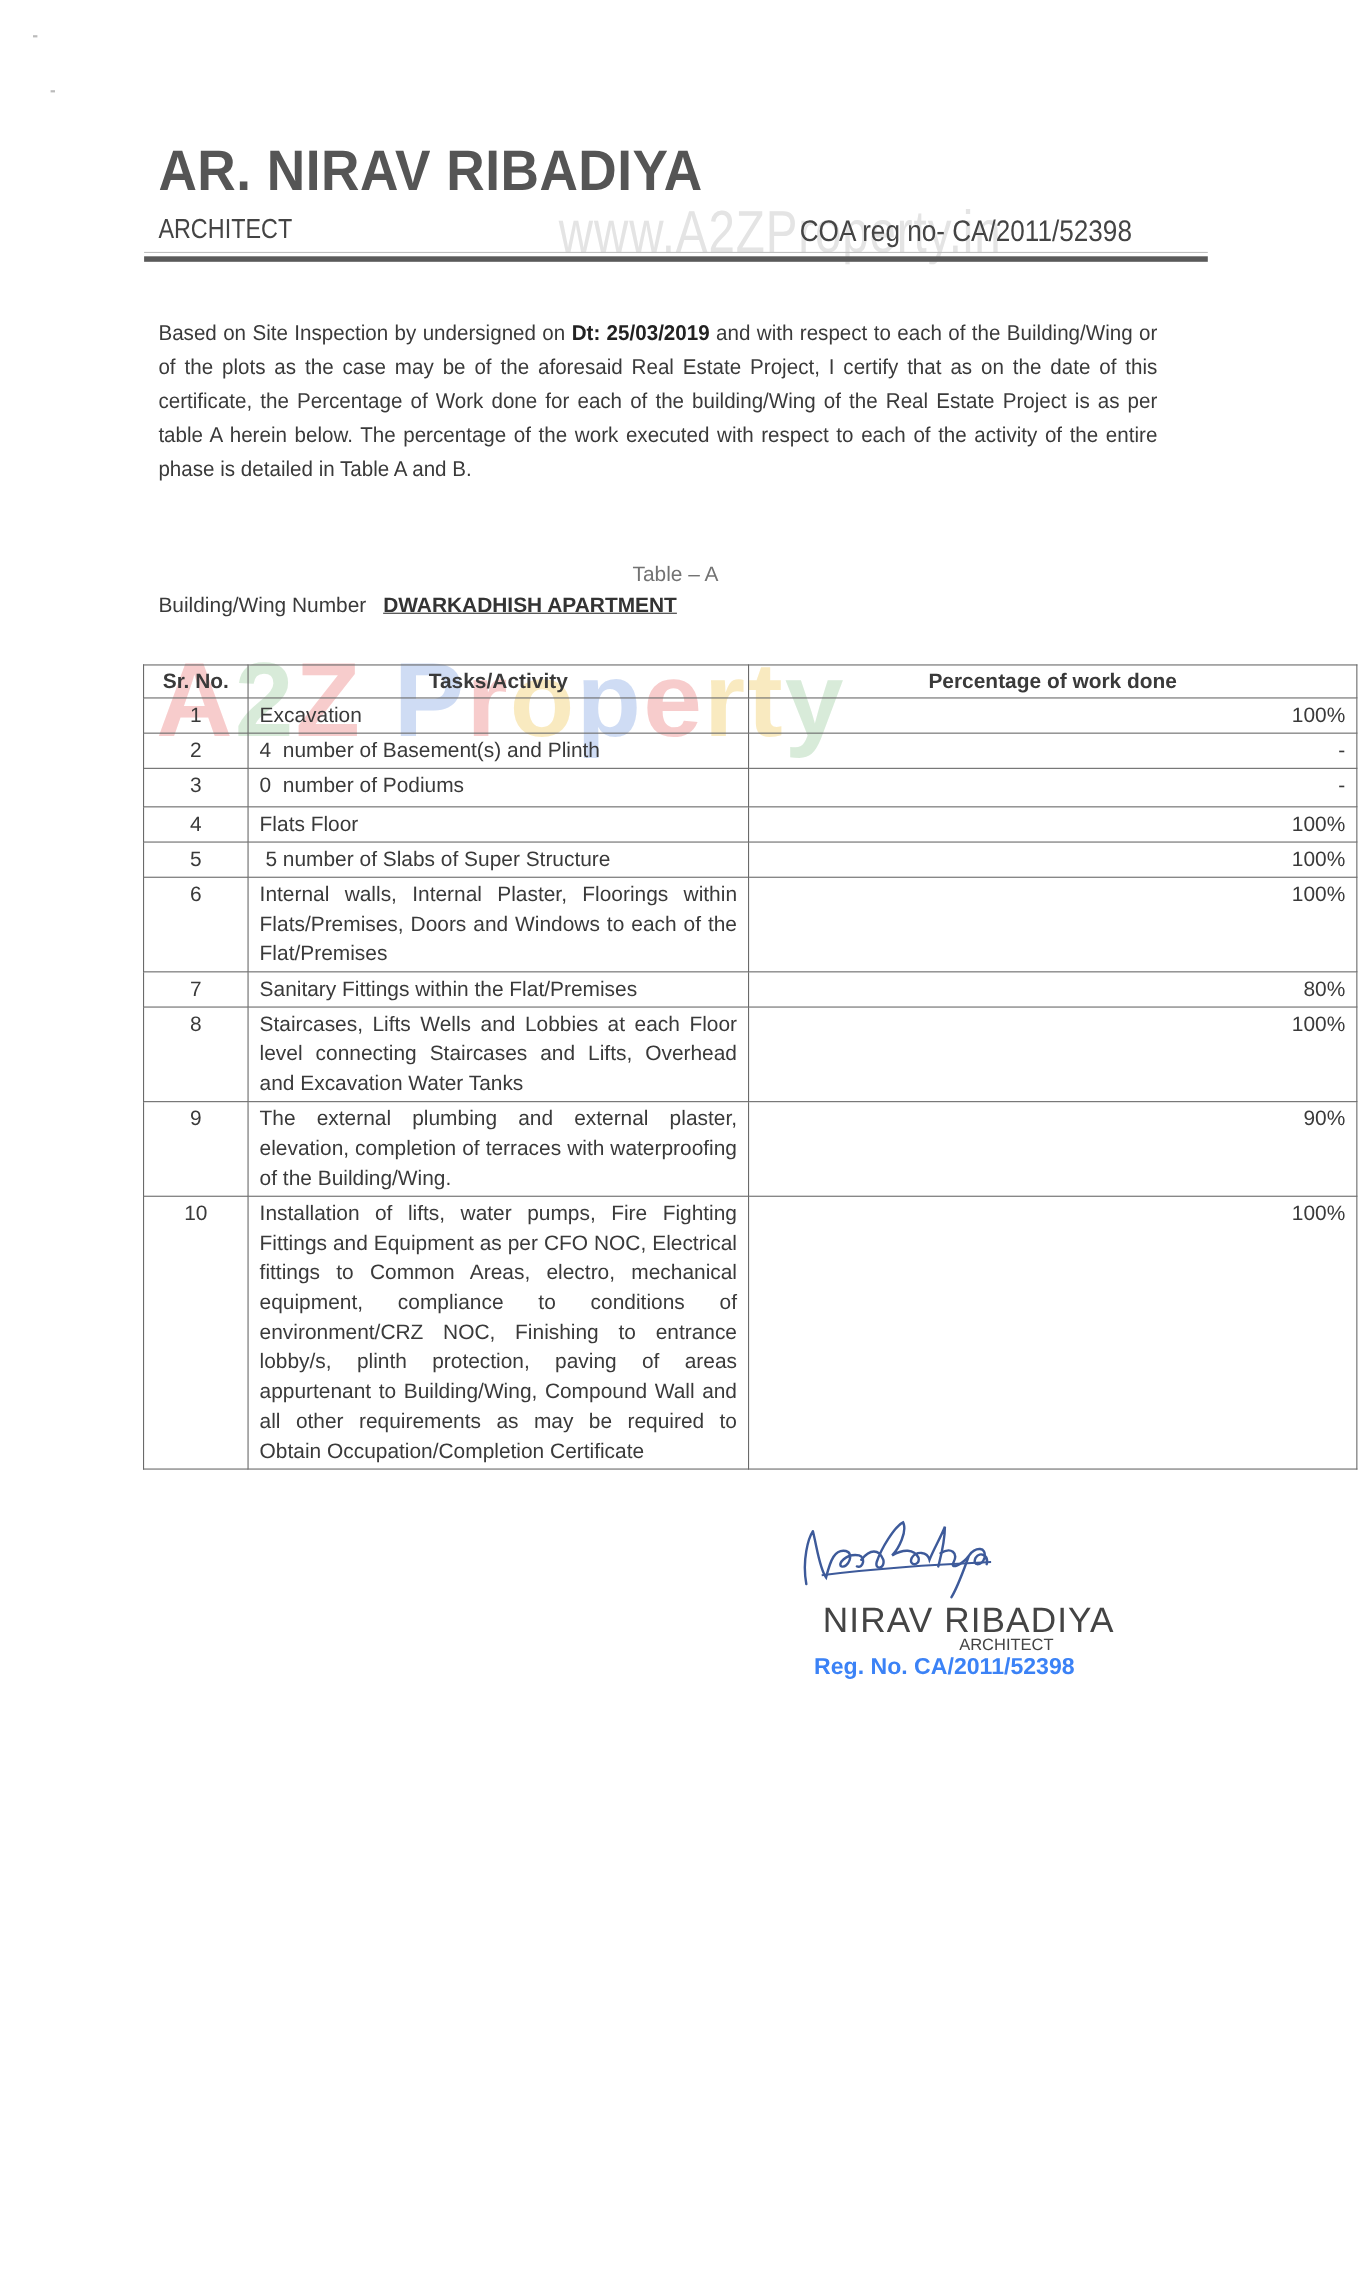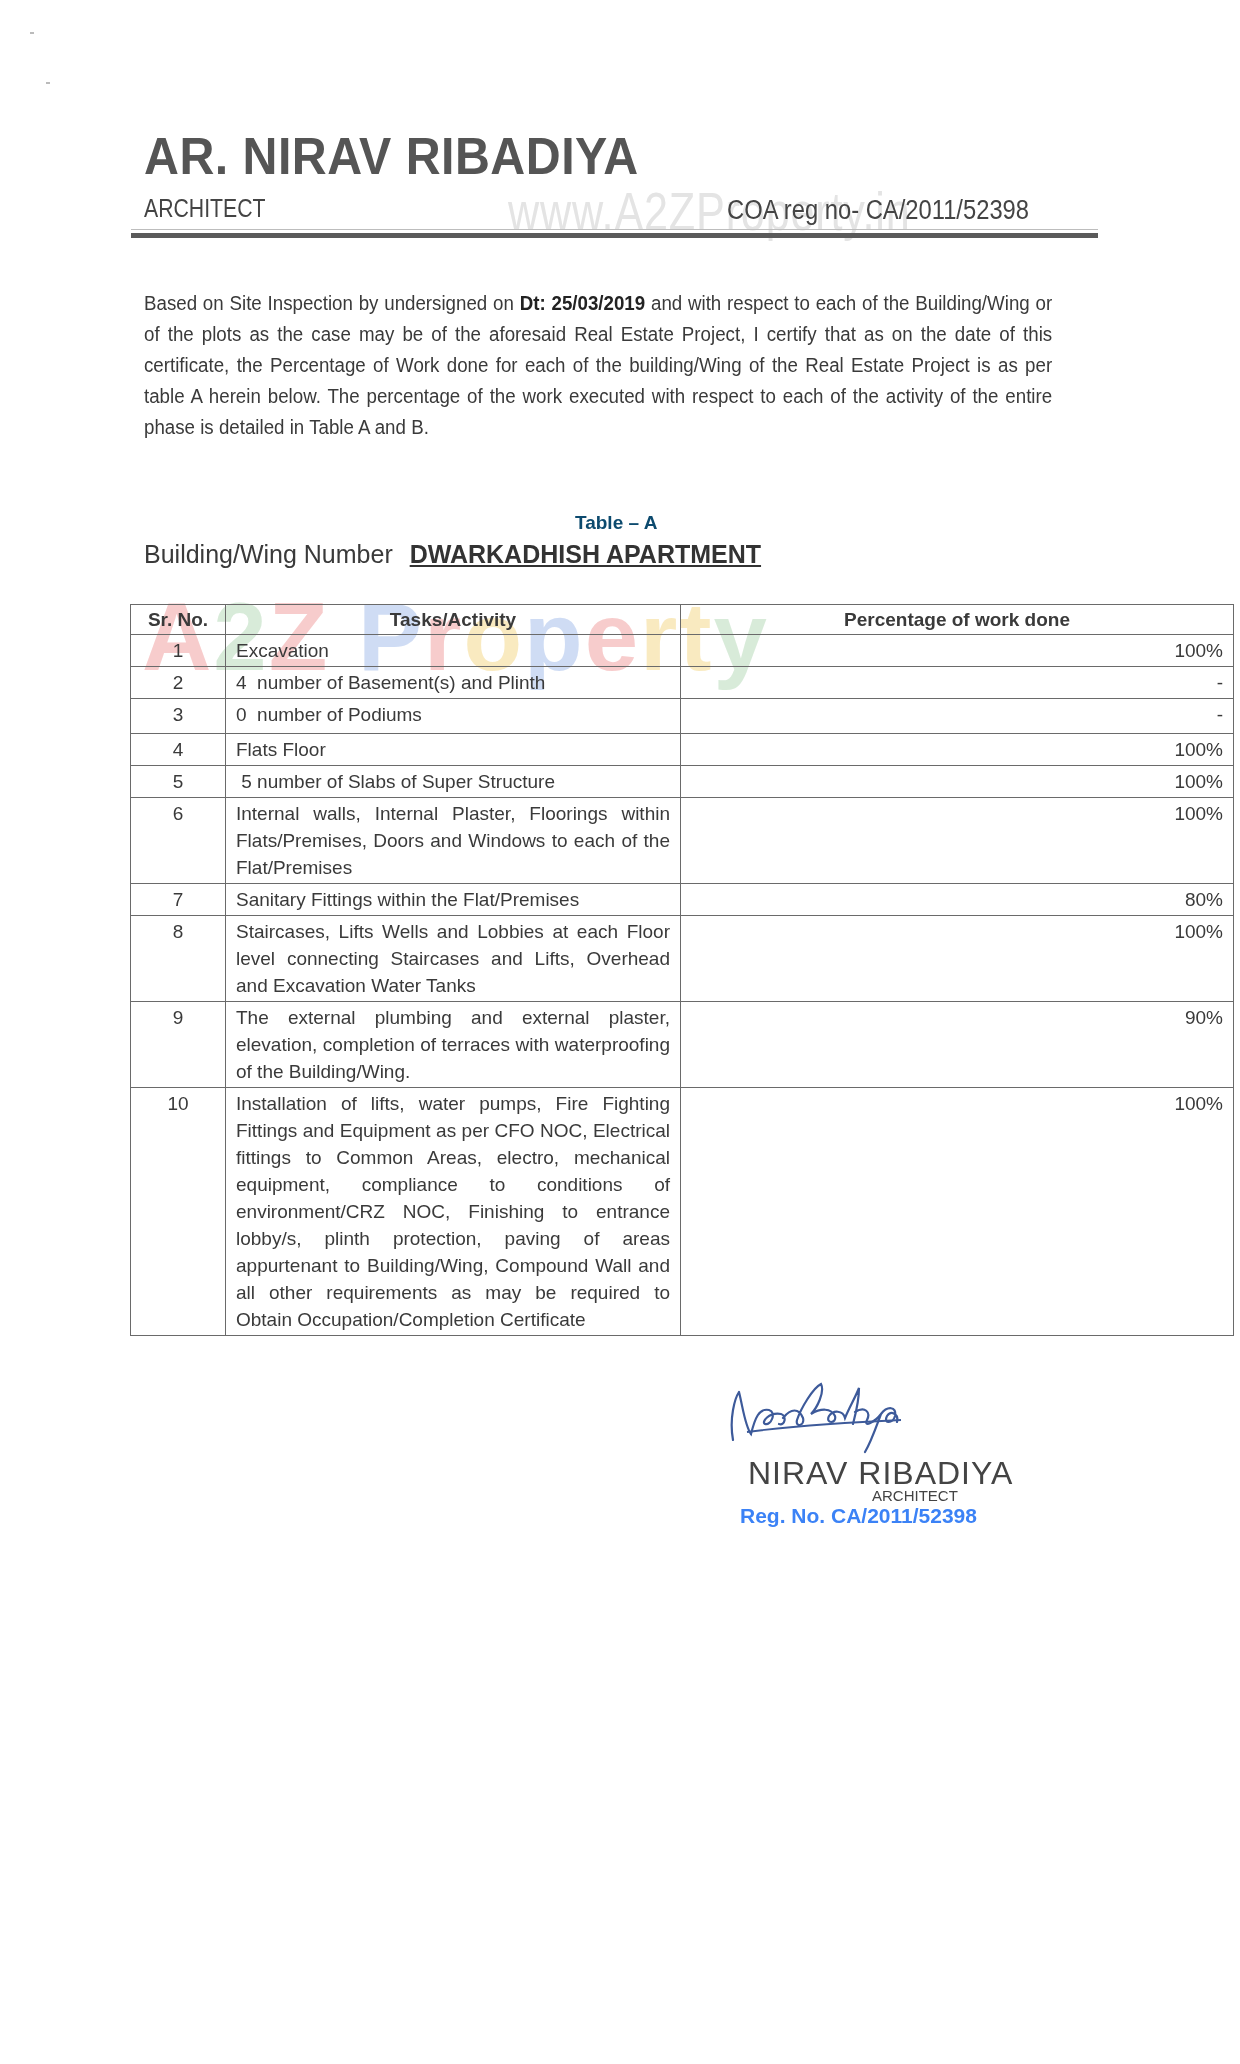--- a/index.html
+++ b/index.html
@@ -9,22 +9,22 @@
   .title { left:144px; top:126px; font-size:52px; font-weight:bold; color:#555555;
            letter-spacing:0.5px; font-family:"Liberation Sans", sans-serif; transform:scaleX(0.93); transform-origin:left top; }
   .subtitle { left:144px; top:194px; font-size:25px; color:#444; transform:scaleX(0.85); transform-origin:left top; }
   .coa { left:727px; top:195px; font-size:27px; color:#444; transform:scaleX(0.88); transform-origin:left top; }
   .url-wm { left:508px; top:180px; font-size:54px; color:#e4e4e4; letter-spacing:1px; transform:scaleX(0.8); transform-origin:left top; z-index:0; }
   .rule { left:131px; top:233px; width:967px; height:5px; background:#5a5a5a; }
   .rule2 { left:131px; top:229px; width:967px; height:1px; background:#bdbdbd; }
   .para { left:144px; top:288px; width:946px; font-size:19.5px; line-height:31px; color:#3a3a3a;
           text-align:justify; transform:scaleX(0.96); transform-origin:left top; }
   .para b { font-weight:bold; color:#222; }
-  .tbl-title { left:575px; top:512px; font-size:19px; font-weight:bold; color:#0c4a6e; }
-  .bldg { left:144px; top:540px; font-size:25px; color:#3a3a3a; }
+  .tbl-title { left:575px; top:512px; font-size:19px; font-weight:normal; color:#737373; }
+  .bldg { left:144px; top:540px; font-size:19px; color:#3a3a3a; }
   .bldg .val { font-weight:bold; text-decoration:underline; margin-left:10px; color:#333; }
   table.work { position:absolute; left:130px; top:604px; width:1104px; border-collapse:collapse;
                font-size:19px; color:#3a3a3a; z-index:2; }
   table.work td, table.work th { border:1.5px solid #6a6a6a; vertical-align:top; padding:2px 10px; line-height:27px; }
   table.work th { font-weight:bold; font-size:19px; color:#3a3a3a; text-align:center; height:26px; padding:1px 6px; }
   td.sr { width:74px; text-align:center; padding-left:4px; padding-right:4px; }
   td.task { width:434px; text-align:justify; }
   td.pct { text-align:right; }
   .wm { position:absolute; left:142px; top:582px; font-size:96px; font-weight:bold; letter-spacing:2px;
         z-index:1; opacity:0.55; font-family:"Liberation Sans", sans-serif; }

